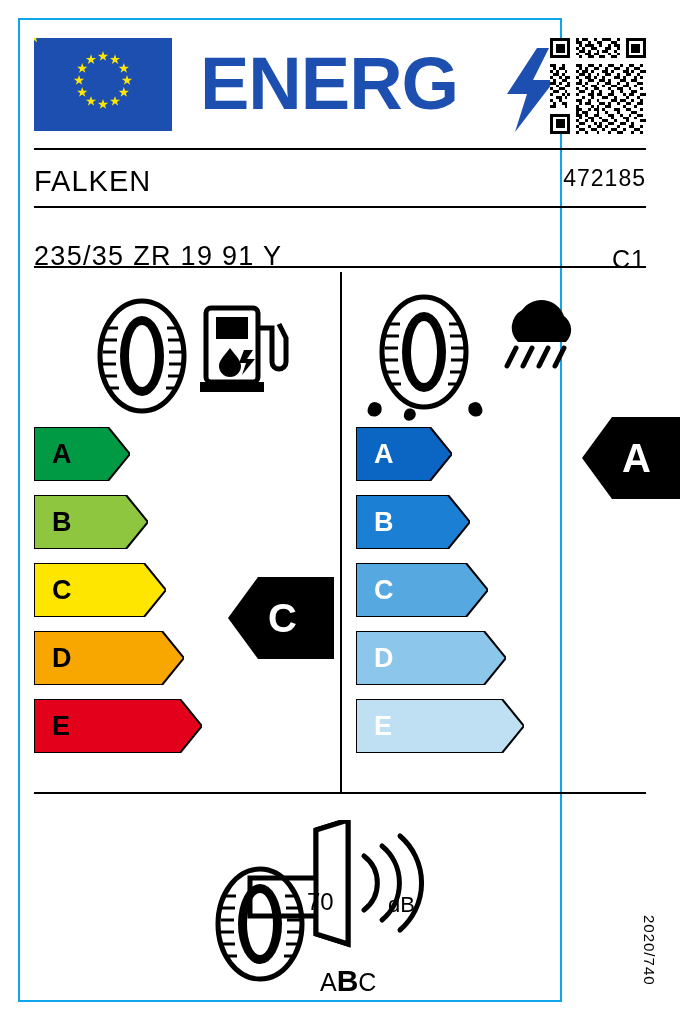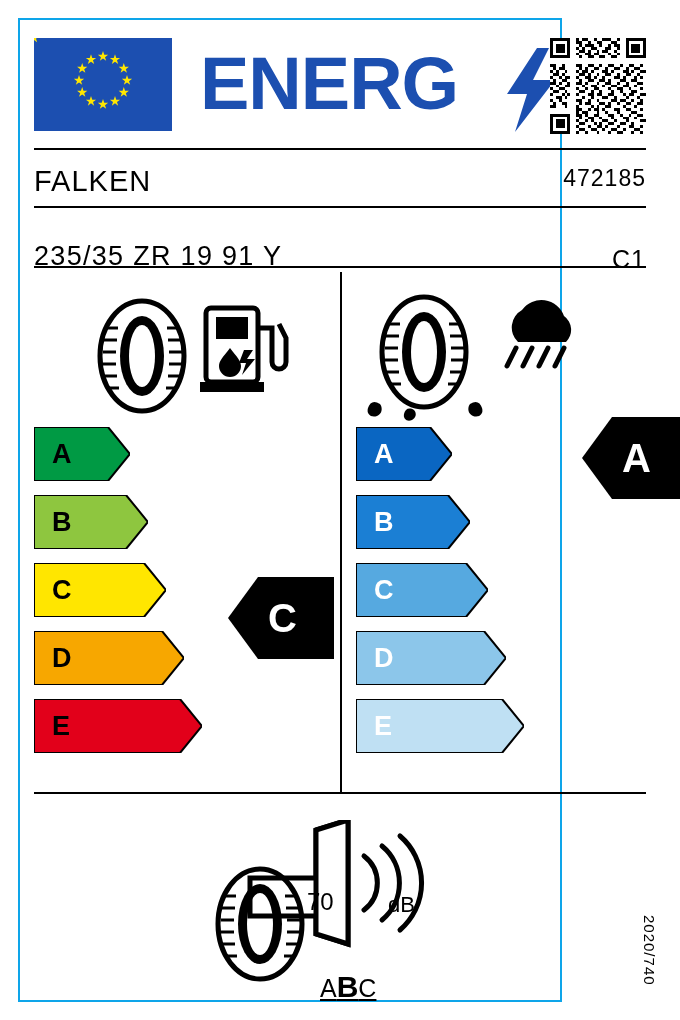--- a/index.html
+++ b/index.html
@@ -235,23 +235,22 @@
   .noise-unit {
     position: absolute;
     left: 167px;
     top: 72px;
     font-size: 22px;
     margin-left: 21px;
   }
   .noise-classes {
     position: absolute;
     left: 120px;
-    top: 150px;
+    top: 144px;
     font-size: 25px;
-    text-decoration: underline;
   }
   .noise-classes .sel {
     font-weight: bold;
     font-size: 30px;
   }
   .noise-classes .dim {
     font-weight: normal;
   }
 
   .reg-text {

